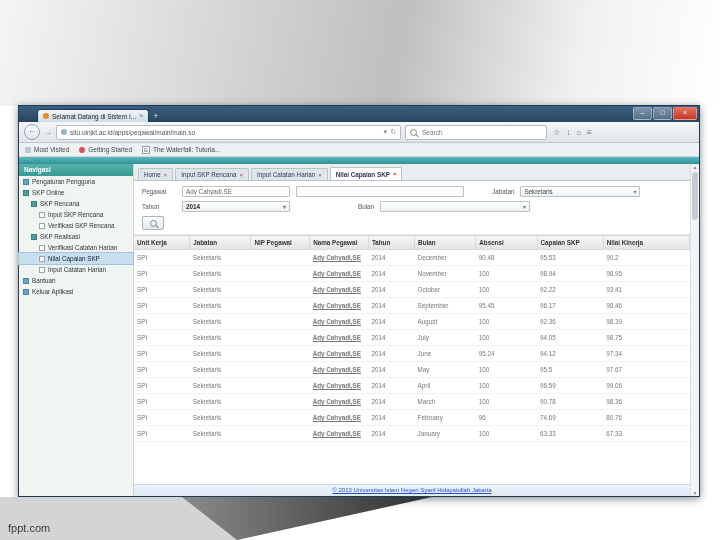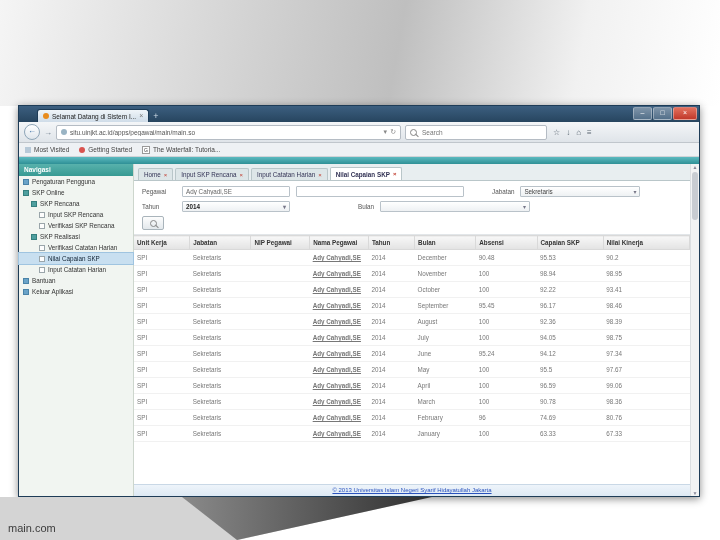--- a/index.html
+++ b/index.html
@@ -432,13 +432,13 @@
         <div class="sb-thumb"></div>
         <span style="margin-top:auto">▼</span>
       </div>
 
     </div>
   </div>
 </div>
 
 <div class="bottom-band"></div>
 <div class="bottom-dark"></div>
-<div class="watermark">main.com</div>
+<div class="watermark">fppt.com</div>
 
 </body></html>

